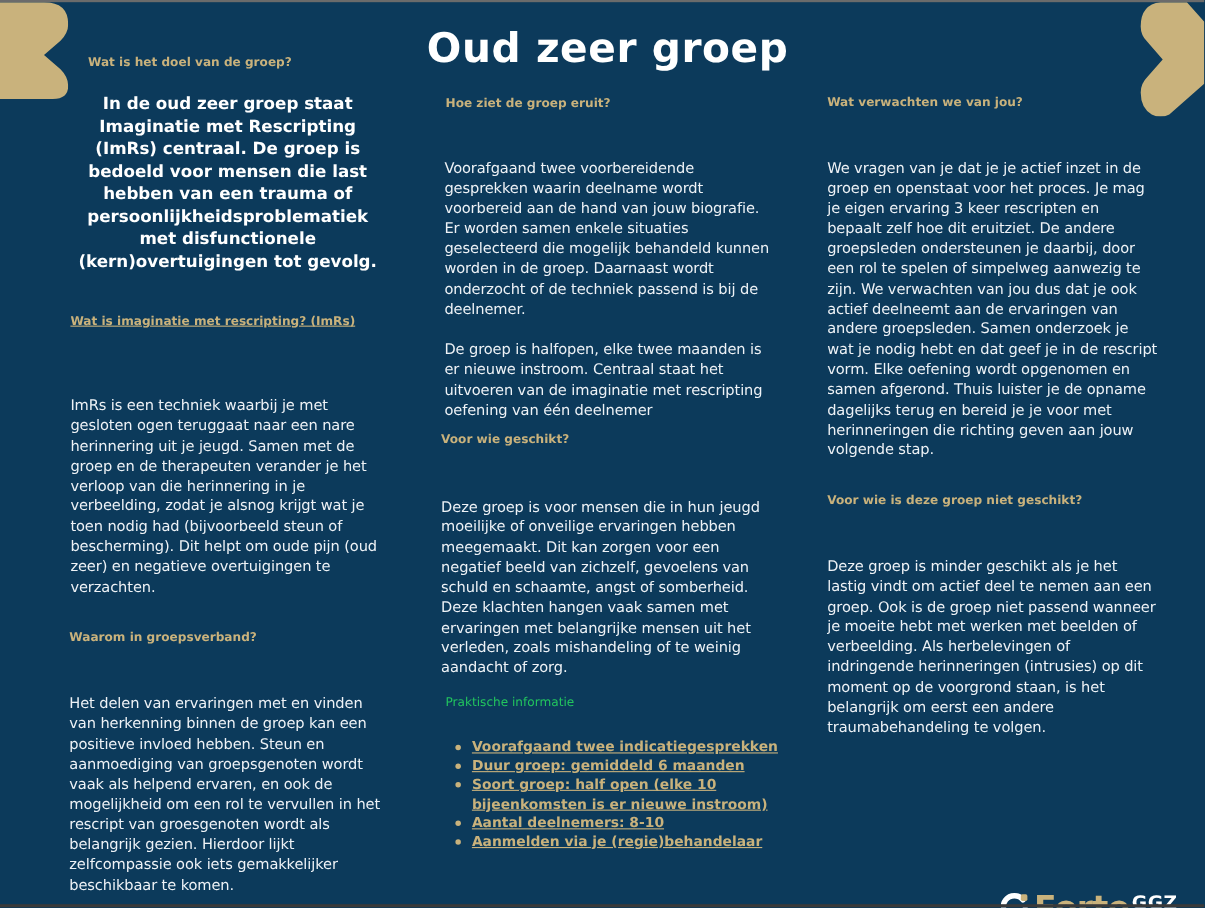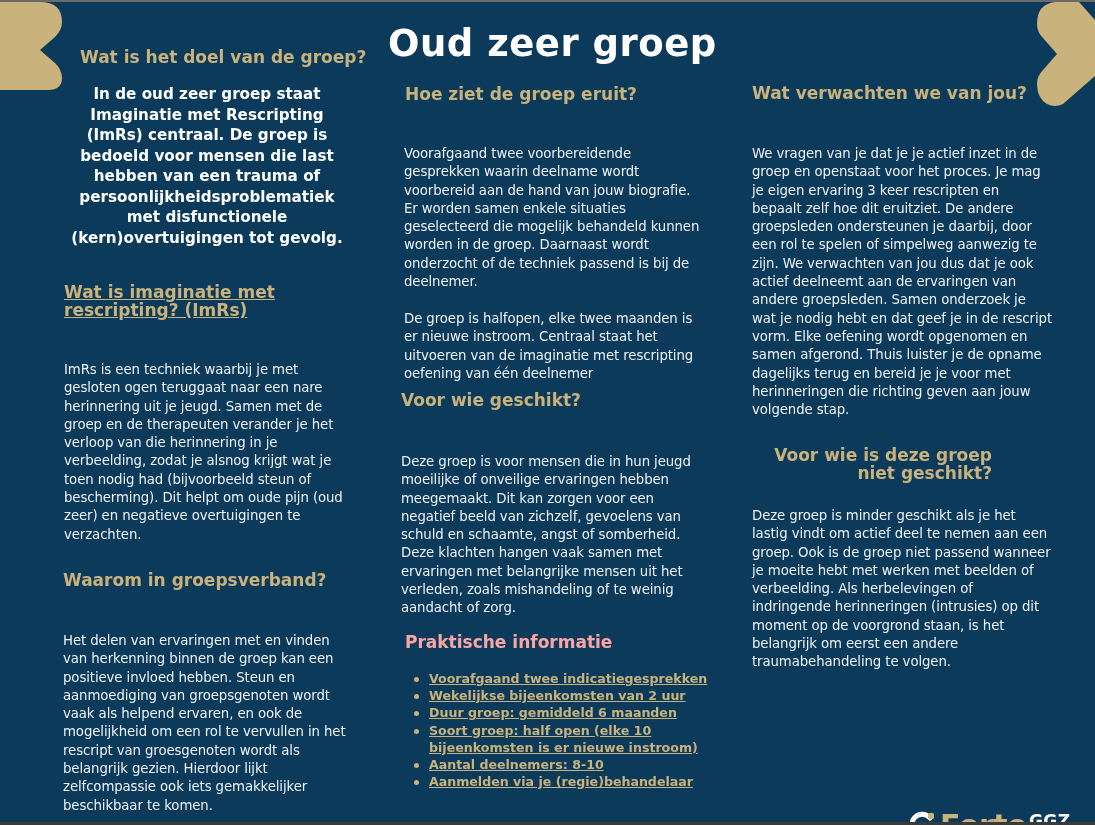--- a/index.html
+++ b/index.html
@@ -15,28 +15,28 @@
   .deco { position:absolute; }
   .deco-left { left:0; top:2px; width:62px; height:88px; }
   .deco-right { left:1035px; top:2px; width:60px; height:104px; }
 
   .title {
     position:absolute; left:388px; top:22px;
     font-size:37px; font-weight:bold; letter-spacing:0.5px;
     color:#ffffff; white-space:nowrap;
   }
   .gold { color:#c9b27c; }
-  .h { font-weight:bold; font-size:17px; line-height:18px; position:absolute; }
+  .h { font-weight:bold; font-size:11px; line-height:18px; position:absolute; }
   .p { font-size:13.3px; line-height:18.3px; position:absolute; color:#eef2f6; letter-spacing:-0.1px;margin-top:24px; }
 
   .lead {
     position:absolute; left:62px; top:84px; width:290px;
     font-size:15.2px; line-height:20.5px; font-weight:bold; text-align:center;
   }
-  .prak-title { position:absolute; left:405px; top:632px; font-size:17px; font-weight:bold; color:#fca5a5; }
+  .prak-title { position:absolute; left:405px; top:632px; font-size:11px; font-weight:normal; color:#22c55e; }
   .prak-list {
     position:absolute; left:412px; top:670px; margin:0; padding:0; list-style:none;
     color:#c9b27c; font-size:12.6px; line-height:17.2px; font-weight:bold; width:320px;text-decoration:underline;
   }
   .prak-list li { position:relative; padding-left:17px; }
   .prak-list li::before {
     content:""; position:absolute; left:2px; top:7px; width:5px; height:5px; border-radius:50%; background:#c9b27c;
   }
   .logo { position:absolute; left:910px; top:811px; height:34px; display:flex; align-items:flex-start; }
   .logo-mark { width:26px; height:26px; margin-right:4px; }
@@ -69,31 +69,30 @@
 <div class="h gold" style="left:405px; top:85px;">Hoe ziet de groep eruit?</div>
 <div class="p" style="left:404px; top:121px; width:300px;">Voorafgaand twee voorbereidende gesprekken waarin deelname wordt voorbereid aan de hand van jouw biografie. Er worden samen enkele situaties geselecteerd die mogelijk behandeld kunnen worden in de groep. Daarnaast wordt onderzocht of de techniek passend is bij de deelnemer.</div>
 <div class="p" style="left:404px; top:286px; width:300px;">De groep is halfopen, elke twee maanden is er nieuwe instroom. Centraal staat het uitvoeren van de imaginatie met rescripting oefening van één deelnemer</div>
 
 <div class="h gold" style="left:401px; top:391px;">Voor wie geschikt?</div>
 <div class="p" style="left:401px; top:429px; width:300px;">Deze groep is voor mensen die in hun jeugd moeilijke of onveilige ervaringen hebben meegemaakt. Dit kan zorgen voor een negatief beeld van zichzelf, gevoelens van schuld en schaamte, angst of somberheid. Deze klachten hangen vaak samen met ervaringen met belangrijke mensen uit het verleden, zoals mishandeling of te weinig aandacht of zorg.</div>
 
 <div class="prak-title">Praktische informatie</div>
 <ul class="prak-list">
   <li>Voorafgaand twee indicatiegesprekken</li>
-  <li>Wekelijkse bijeenkomsten van 2 uur</li>
   <li>Duur groep: gemiddeld 6 maanden</li>
   <li>Soort groep: half open (elke 10 bijeenkomsten is er nieuwe instroom)</li>
   <li>Aantal deelnemers: 8-10</li>
   <li>Aanmelden via je (regie)behandelaar</li>
 </ul>
 
 <div class="h gold" style="left:752px; top:84px;">Wat verwachten we van jou?</div>
 <div class="p" style="left:752px; top:121px; width:300px;">We vragen van je dat je je actief inzet in de groep en openstaat voor het proces. Je mag je eigen ervaring 3 keer rescripten en bepaalt zelf hoe dit eruitziet. De andere groepsleden ondersteunen je daarbij, door een rol te spelen of simpelweg aanwezig te zijn. We verwachten van jou dus dat je ook actief deelneemt aan de ervaringen van andere groepsleden. Samen onderzoek je wat je nodig hebt en dat geef je in de rescript vorm. Elke oefening wordt opgenomen en samen afgerond. Thuis luister je de opname dagelijks terug en bereid je je voor met herinneringen die richting geven aan jouw volgende stap.</div>
 
-<div class="h gold" style="left:752px; top:446px; width:240px;text-align:right;">Voor wie is deze groep niet geschikt?</div>
+<div class="h gold" style="left:752px; top:446px; width:240px;">Voor wie is deze groep niet geschikt?</div>
 <div class="p" style="left:752px; top:483px; width:300px;">Deze groep is minder geschikt als je het lastig vindt om actief deel te nemen aan een groep. Ook is de groep niet passend wanneer je moeite hebt met werken met beelden of verbeelding. Als herbelevingen of indringende herinneringen (intrusies) op dit moment op de voorgrond staan, is het belangrijk om eerst een andere traumabehandeling te volgen.</div>
 
 <div class="logo">
   <svg class="logo-mark" viewBox="0 0 26 26">
     <path d="M20 7 A10 10 0 1 0 22 15" fill="none" stroke="#ffffff" stroke-width="5" stroke-linecap="round"></path>
     <rect x="18" y="2" width="6" height="6" rx="1.5" fill="#c9b27c"></rect>
   </svg>
   <span class="logo-forte">Forte</span>
   <span class="logo-ggz">GGZ</span>
 </div>

